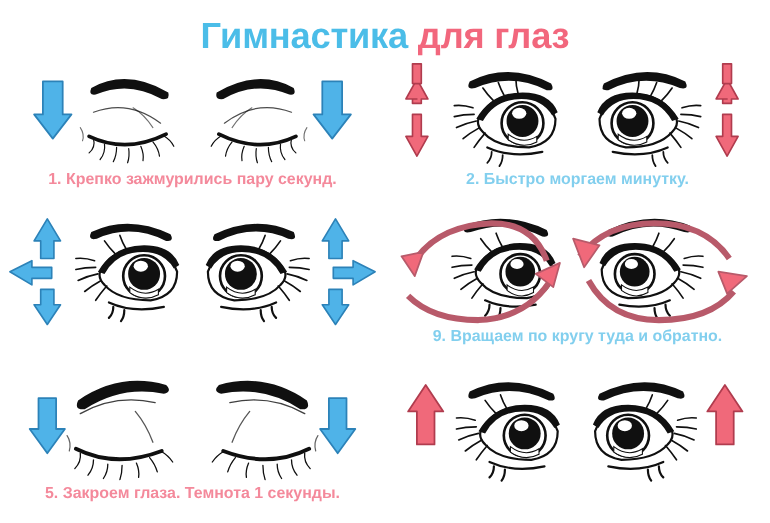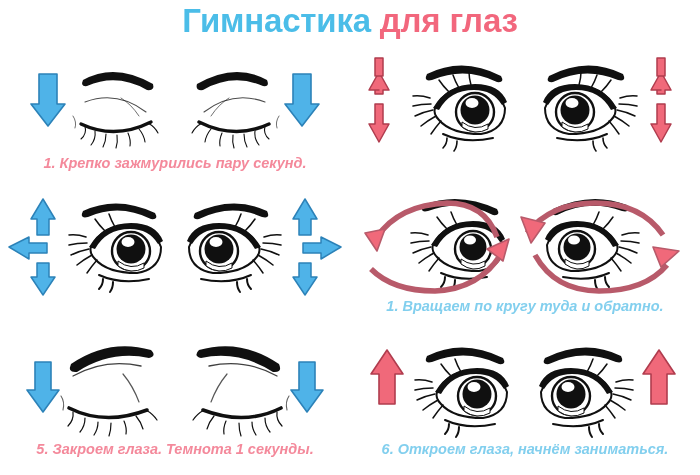--- a/index.html
+++ b/index.html
@@ -12,21 +12,21 @@
     height: 475px;
     overflow: hidden;
     font-family: "Liberation Sans", sans-serif;
     position: relative;
   }
 
   
   #title-bar {
     width: 700px;
     text-align: center;
-    padding-top: 4px;
+    padding-top: 16px;
     line-height: 1;
     white-space: nowrap;
   }
   .title-word {
     font-size: 33px;
     font-weight: bold;
     letter-spacing: -0.2px;
   }
   .title-blue { color: #4BBDE8; }
   .title-red  { color: #F2677D; }
@@ -56,21 +56,20 @@
   }
   .panel-art svg { display: block; width: 340px; height: 108px; }
 
   .caption {
     font-size: 14.5px;
     font-weight: bold;
     text-align: center;
     white-space: nowrap;
     line-height: 1.1;
     margin-top: 2px;
-    font-style: italic;
   }
   .cap-red  { color: #F4899B; }
   .cap-blue { color: #82CFEE; }
 </style>
 </head>
 <body>
 
 <div id="title-bar">
   <span class="title-word title-blue">Гимнастика</span><span class="title-word">&nbsp;</span><span class="title-word title-red">для глаз</span>
 </div>
@@ -176,20 +175,21 @@
           <path d="M20 12 L28 12 L28 30 L20 30 Z" fill="#F0697A" stroke="#B03C4E" stroke-width="1.5" stroke-linejoin="round"></path>
           <path d="M20 58 L28 58 L28 78 L34 78 L24 96 L14 78 L20 78 Z" fill="#F0697A" stroke="#B03C4E" stroke-width="1.5" stroke-linejoin="round"></path>
         </g>
         <g>
           <path d="M306 44 L296 44 L306 26 L316 44 L310 44 L310 48 L302 48 L302 44 Z" fill="#F0697A" stroke="#B03C4E" stroke-width="1.5" stroke-linejoin="round"></path>
           <path d="M302 12 L310 12 L310 30 L302 30 Z" fill="#F0697A" stroke="#B03C4E" stroke-width="1.5" stroke-linejoin="round"></path>
           <path d="M302 58 L310 58 L310 78 L316 78 L306 96 L296 78 L302 78 Z" fill="#F0697A" stroke="#B03C4E" stroke-width="1.5" stroke-linejoin="round"></path>
         </g>
       </svg>
     </div>
+    <div class="caption cap-blue">2. Быстро моргаем минутку.</div>
   </div>
 
   <div class="panel">
     <div class="panel-art">
       <svg viewBox="0 0 340 108" xmlns="http://www.w3.org/2000/svg">
         <g>
           <path d="M78 22 Q112 6 150 24 Q154 31 146 30 Q114 14 83 28 Q74 30 78 22 Z" fill="#101010"></path>
           <path d="M86 58 Q98 36 124 36 Q148 36 156 58 Q156 80 132 84 Q102 84 90 70 Q84 64 86 58 Z" fill="#ffffff" stroke="#101010" stroke-width="2"></path>
           <path d="M84 58 Q98 34 126 34 Q151 34 158 52 L153 55 Q144 40 125 40 Q101 40 90 60 Z" fill="#101010"></path>
           <circle cx="126" cy="62" r="19" fill="#ffffff" stroke="#101010" stroke-width="2.4"></circle>
@@ -316,21 +316,21 @@
         <g fill="none" stroke="#B85A6A" stroke-width="5.5" stroke-linecap="butt">
           <path d="M172 44 Q196 14 240 14 Q286 14 308 46"></path>
           <path d="M180 66 Q200 102 244 102 Q290 102 312 76"></path>
         </g>
         <g fill="#F0697A" stroke="#B85A6A" stroke-width="1.6" stroke-linejoin="round">
           <path d="M166 28 L190 34 L176 54 Z"></path>
           <path d="M324 62 L306 78 L298 58 Z"></path>
         </g>
       </svg>
     </div>
-    <div class="caption cap-blue">1. Вращаем по кругу туда и обратно.</div>
+    <div class="caption cap-blue">9. Вращаем по кругу туда и обратно.</div>
   </div>
 
   <div class="panel">
     <div class="panel-art">
       <svg viewBox="0 0 340 108" xmlns="http://www.w3.org/2000/svg">
         <g fill="none" stroke="#101010" stroke-linecap="round">
           <path d="M66 32 Q104 6 146 18 Q152 24 144 26 Q106 18 72 40 Q62 41 66 32 Z" fill="#101010" stroke="none"></path>
           <path d="M68 44 Q100 26 136 34" stroke-width="1.3" opacity=".8"></path>
           <path d="M118 42 Q128 54 134 70" stroke-width="1.2" opacity=".7"></path>
           <path d="M64 76 Q100 94 142 78" stroke-width="3.6" stroke-linecap="round"></path>
@@ -418,16 +418,15 @@
           </g>
         </g>
         <g>
           <path d="M32 18 L48 42 L40 42 L40 72 L24 72 L24 42 L16 42 Z" fill="#F0697A" stroke="#B03C4E" stroke-width="1.6" stroke-linejoin="round"></path>
         </g>
         <g>
           <path d="M304 18 L320 42 L312 42 L312 72 L296 72 L296 42 L288 42 Z" fill="#F0697A" stroke="#B03C4E" stroke-width="1.6" stroke-linejoin="round"></path>
         </g>
       </svg>
     </div>
-    <div class="caption cap-blue">6. Откроем глаза, начнём заниматься.</div>
   </div>
 
 </div>
 
 </body></html>

